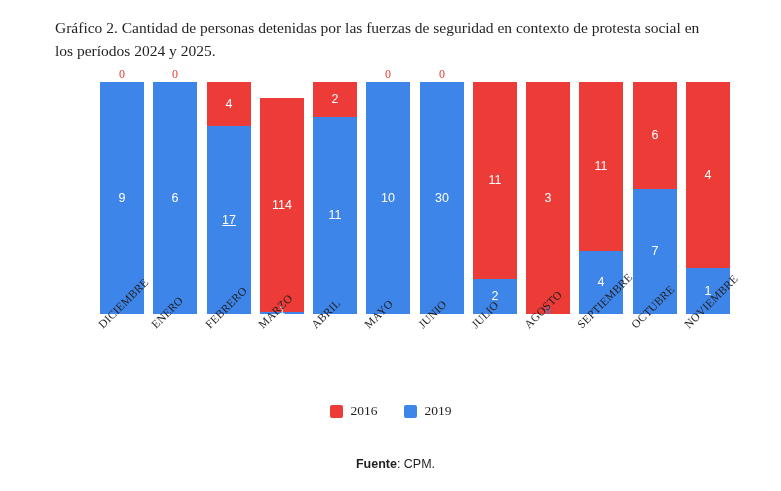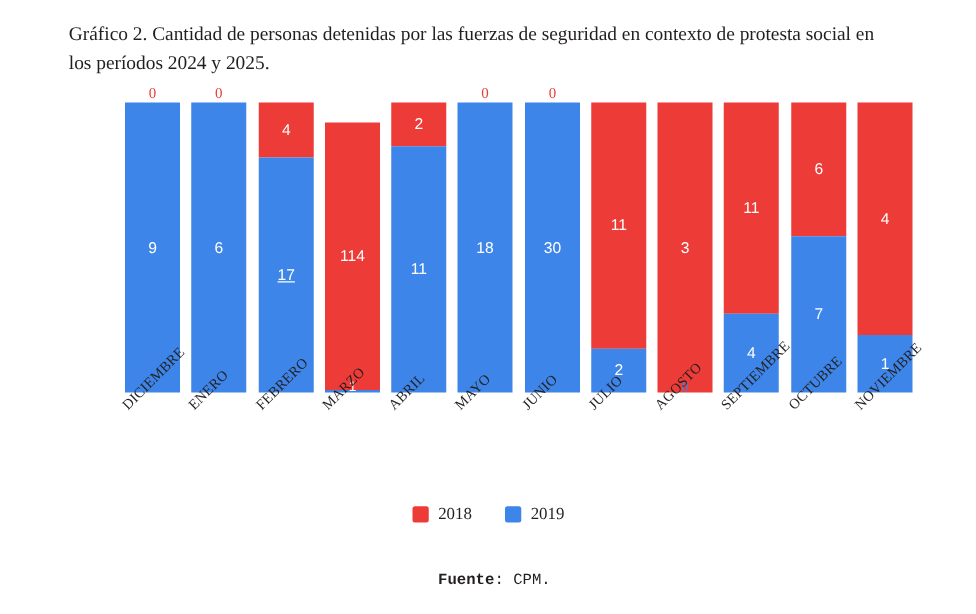--- a/index.html
+++ b/index.html
@@ -90,21 +90,21 @@
     width: 13px;
     height: 13px;
     border-radius: 2px;
   }
   #source {
     position: absolute;
     left: 0;
     right: 0;
     top: 457px;
     text-align: center;
-    font-family: Liberation Mono, monospace;
+    font-family: Liberation Sans, sans-serif;
     font-size: 12.5px;
     color: #231f20;
     padding-left: 10px;
   }
   #source b { font-weight: bold; }
 </style>
 </head>
 <body>
 
 <div id="caption">Gráfico 2. Cantidad de personas detenidas por las fuerzas de seguridad en contexto de protesta social en los períodos 2024 y 2025.</div>
@@ -141,21 +141,21 @@
     <div class="col" style="left: 213px;">
       <div class="seg red" style="top: 0%; height: 15%;">
         <span class="seg-label">2</span>
       </div>
       <div class="seg blue" style="bottom: 0%; height: 85%;">
         <span class="seg-label">11</span>
       </div>
     </div>
     <div class="col" style="left: 266px;">
       <div class="seg blue" style="bottom: 0%; height: 100%;">
-        <span class="seg-label">18</span>
+        <span class="seg-label">10</span>
       </div>
       <span class="seg-label" style="position: absolute; top: -14px; left: 0px; right: 0px; text-align: center; color: rgb(237, 59, 55); font-size: 12px;">0</span>
     </div>
     <div class="col" style="left: 320px;">
       <div class="seg blue" style="bottom: 0%; height: 100%;">
         <span class="seg-label">30</span>
       </div>
       <span class="seg-label" style="position: absolute; top: -14px; left: 0px; right: 0px; text-align: center; color: rgb(237, 59, 55); font-size: 12px;">0</span>
     </div>
     <div class="col" style="left: 373px;">
@@ -194,21 +194,21 @@
       </div>
       <div class="seg blue" style="bottom: 0%; height: 20%;">
         <span class="seg-label">1</span>
       </div>
     </div>
   </div>
 
 <div id="legend">
   <div class="legend-item">
     <span class="swatch" style="background:#ed3b37"></span>
-    <span>2018</span>
+    <span>2016</span>
   </div>
   <div class="legend-item">
     <span class="swatch" style="background:#3d85e8"></span>
     <span>2019</span>
   </div>
 </div>
 
 <div id="source">
   <b>Fuente</b><span>: CPM.</span>
 </div>

